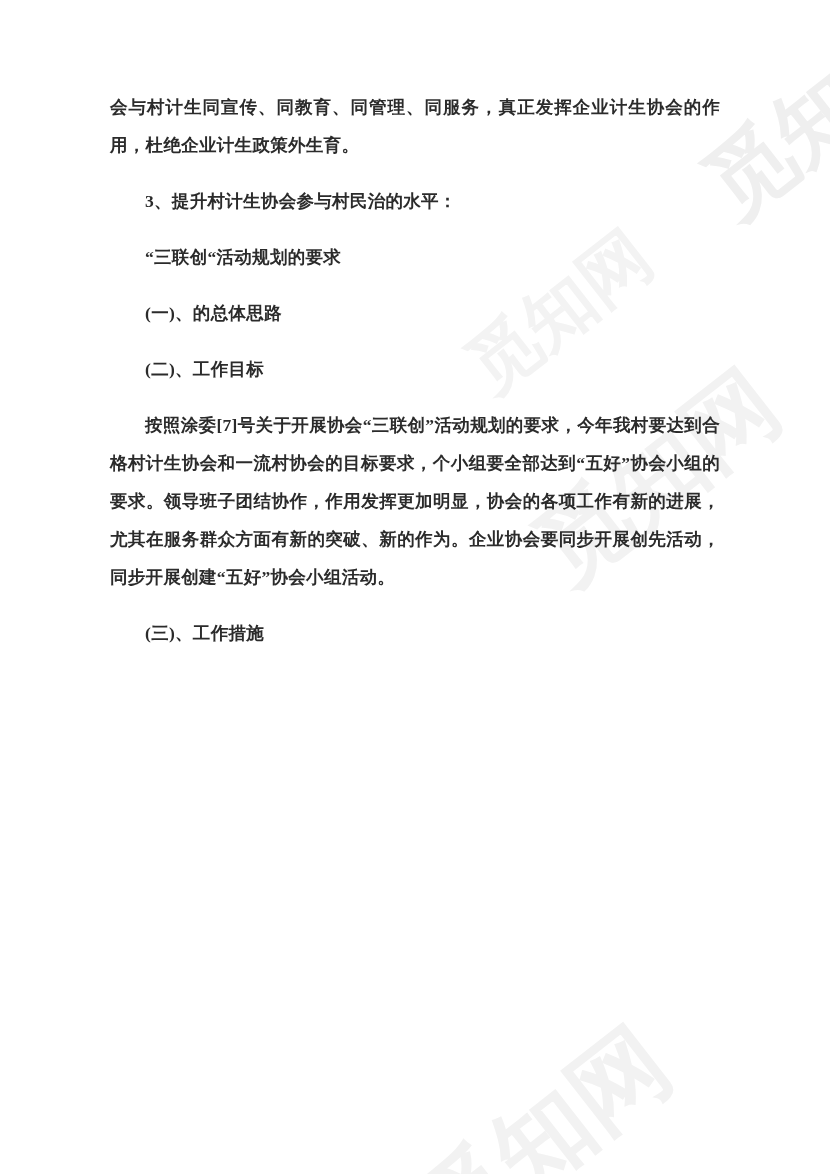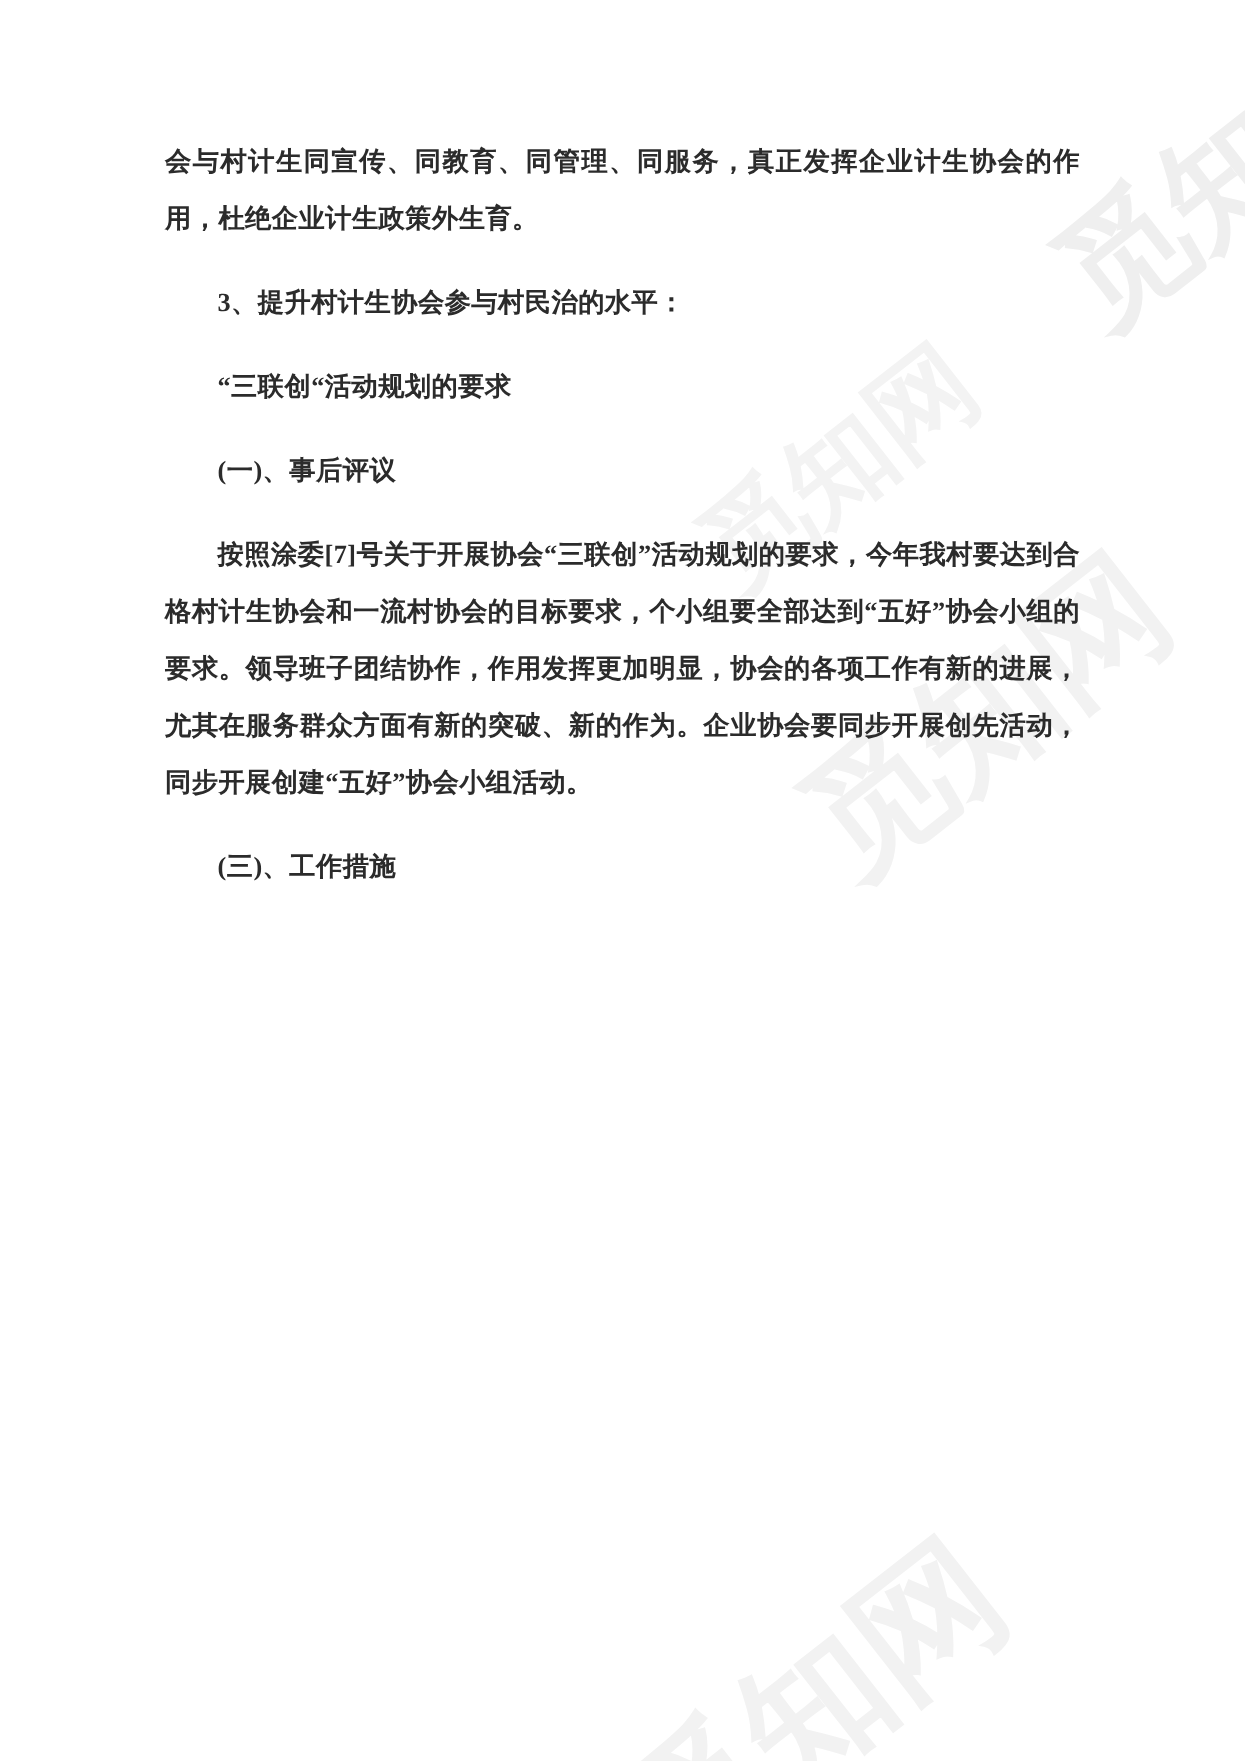--- a/index.html
+++ b/index.html
@@ -112,22 +112,23 @@
 
   <div class="content">
 
     <p class="para-body">会与村计生同宣传、同教育、同管理、同服务，真正发挥企业计生协会的作用，杜绝企业计生政策外生育。</p>
 
     <p class="heading">3、提升村计生协会参与村民治的水平：</p>
 
 
     <p class="heading">“三联创“活动规划的要求</p>
 
-    <p class="heading">(一)、事后评议</p>
+    <p class="heading">(一)、的总体思路</p>
 
 
+    <p class="heading">(二)、工作目标</p>
 
     <p class="indent gap">按照涂委[7]号关于开展协会“三联创”活动规划的要求，今年我村要达到合格村计生协会和一流村协会的目标要求，个小组要全部达到“五好”协会小组的要求。领导班子团结协作，作用发挥更加明显，协会的各项工作有新的进展，尤其在服务群众方面有新的突破、新的作为。企业协会要同步开展创先活动，同步开展创建“五好”协会小组活动。</p>
 
     <p class="heading">(三)、工作措施</p>
 
   </div>
 </div>
 
 </body></html>

